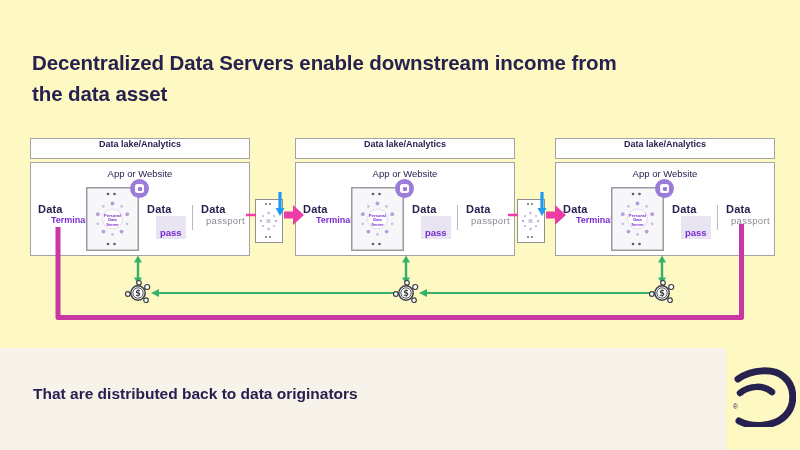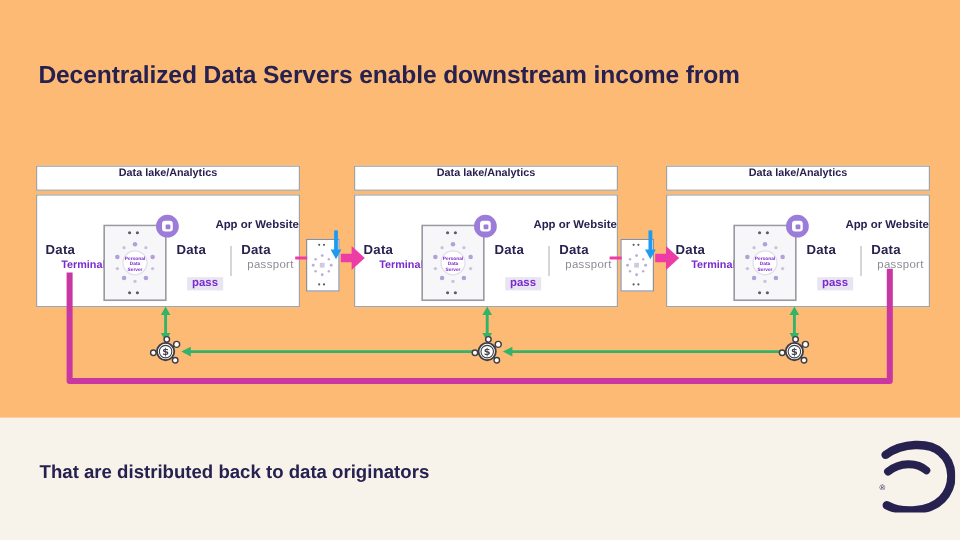--- a/index.html
+++ b/index.html
@@ -1,55 +1,55 @@
 <!DOCTYPE html>
 <html style="--navy: #272150; --purple: #7A2BD0; --badge: #9C7CD9; --magenta_arrow: #EE3CA6; --magenta_loop: #C938A2; --green: #33B269; --blue: #1E9BF0; --cream: #F7F2EA;"><head>
 <meta charset="utf-8">
 <style>
   html,body{margin:0;padding:0;background:#fff;}
-  .slide{position:relative;width:800px;height:450px;background:#fdba74;overflow:hidden;
+  .slide{position:relative;width:800px;height:450px;background:#fef9c3;overflow:hidden;
          font-family:"Liberation Sans",sans-serif;}
   .title{position:absolute;left:32px;top:48px;margin:0;font-size:20.5px;line-height:1.5;
          font-weight:bold;color:var(--navy);letter-spacing:-0.1px;}
   
   .group{position:absolute;top:138px;width:220px;height:117px;}
   .hdr{position:absolute;top:0;left:0;width:218px;height:19px;border:1px solid #a3a3a3;background:#fff;
        display:flex;align-items:flex-start;justify-content:center;font-size:9px;font-weight:bold;color:var(--navy);}
   .mainbox{position:absolute;top:24px;left:0;width:218px;height:92px;border:1px solid #a3a3a3;background:#fff;}
-  .applabel{position:absolute;top:19px;left:0;right:0;text-align:right;font-size:9.5px;font-weight:bold;color:var(--navy);}
+  .applabel{position:absolute;top:5px;left:0;right:0;text-align:center;font-size:9.5px;font-weight:normal;color:var(--navy);}
   .logo .t1{font-size:11px;font-weight:bold;color:var(--navy);letter-spacing:.2px;line-height:1;}
   .terminal-logo{position:absolute;left:7px;top:41px;}
   .terminal-logo .t2{font-size:9px;font-weight:bold;color:var(--purple);margin:1px 0 0 13px;line-height:1;}
   .serverbox{position:absolute;left:55px;top:24px;}
   .badge{position:absolute;left:99px;top:16px;width:19px;height:19px;border-radius:50%;
          background:var(--badge);display:flex;align-items:center;justify-content:center;}
   .badge .sq{width:9px;height:9px;background:#fff;border-radius:2.5px;display:flex;align-items:center;justify-content:center;}
   .badge .sq2{width:4px;height:4px;background:var(--badge);border-radius:1px;}
   .pass-logo{position:absolute;left:116px;top:41px;}
   .pass-logo .p2{display:inline-block;font-size:9.5px;font-weight:bold;color:var(--purple);
-                 background:#E8E4F2;padding:0 4px 1px;margin:16px 0 0 9px;line-height:1.1;}
+                 background:#E8E4F2;padding:12px 4px 1px;margin:1px 0 0 9px;line-height:1.1;}
   .vdiv{position:absolute;left:161px;top:42px;width:1px;height:25px;background:#b9b9c2;}
   .passport-logo{position:absolute;left:170px;top:41px;}
   .passport-logo .p2{font-size:9.5px;font-weight:normal;color:#8B8B95;margin:1px 0 0 5px;letter-spacing:.3px;line-height:1.1;}
   
   .mini{position:absolute;top:199px;width:28px;height:44px;background:#fff;border:1.5px solid #8f8f99;box-sizing:border-box;}
   
   .overlay{position:absolute;left:0;top:0;pointer-events:none;}
   
-  .bar{position:absolute;left:0;top:348px;width:800px;height:102px;background:var(--cream);}
+  .bar{position:absolute;left:0;top:348px;width:726px;height:102px;background:var(--cream);}
   .bar .txt{position:absolute;left:33px;top:37px;font-size:15.5px;font-weight:bold;color:var(--navy);}
   .dlogo{position:absolute;left:726px;top:15px;}
   .rmark{position:absolute;left:733px;top:55px;font-size:6.5px;color:var(--navy);}
 </style>
 </head>
 <body>
 
 <div class="slide">
 
-  <h1 class="title"><span>Decentralized Data Servers enable downstream income from</span><br></h1>
+  <h1 class="title"><span>Decentralized Data Servers enable downstream income from</span><br><span>the data asset</span></h1>
 
   <div id="groups">
     <div class="group" style="left: 30px;">
       <div class="hdr">
         <span>Data lake/Analytics</span>
       </div>
       <div class="mainbox">
         <div class="applabel">App or Website</div>
 
         <div class="logo terminal-logo">

